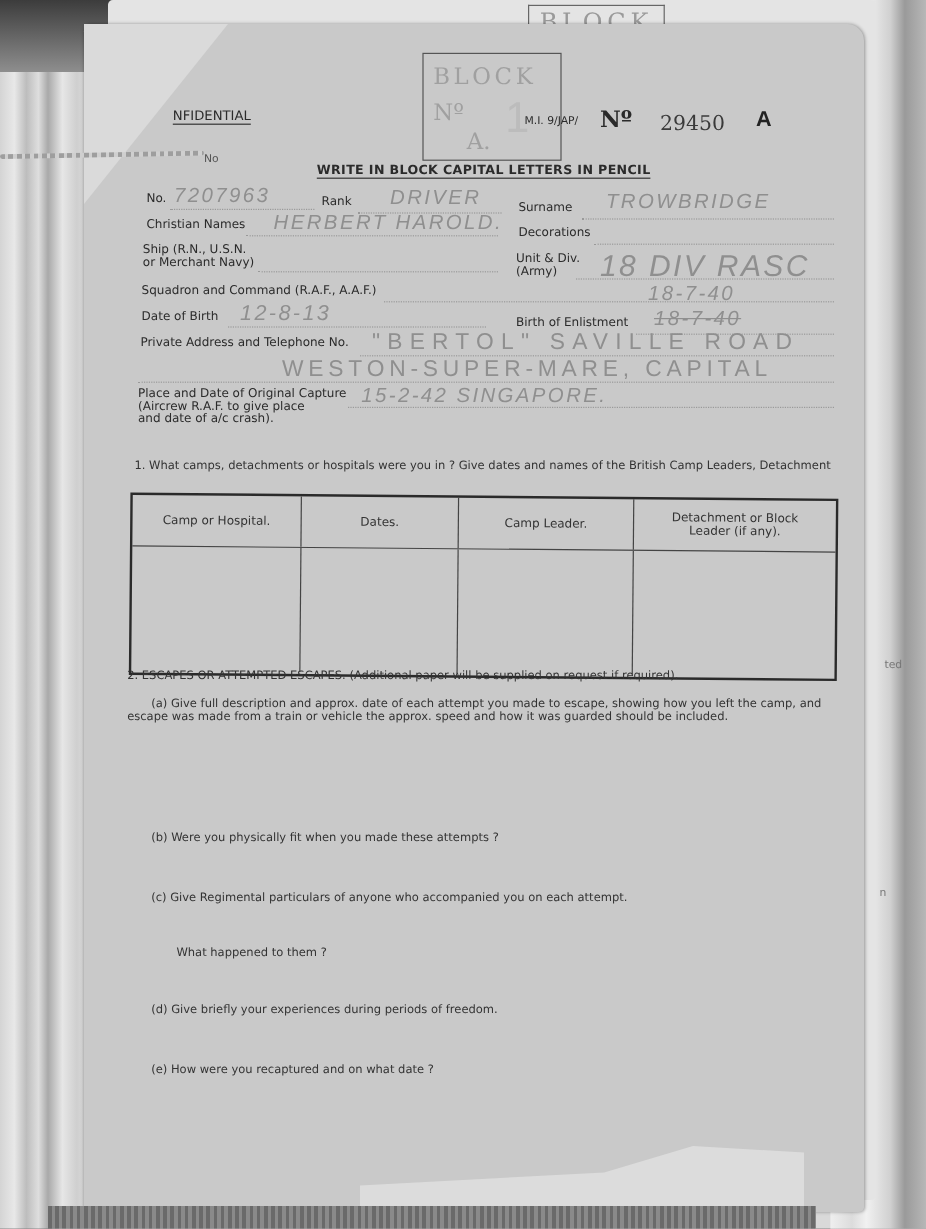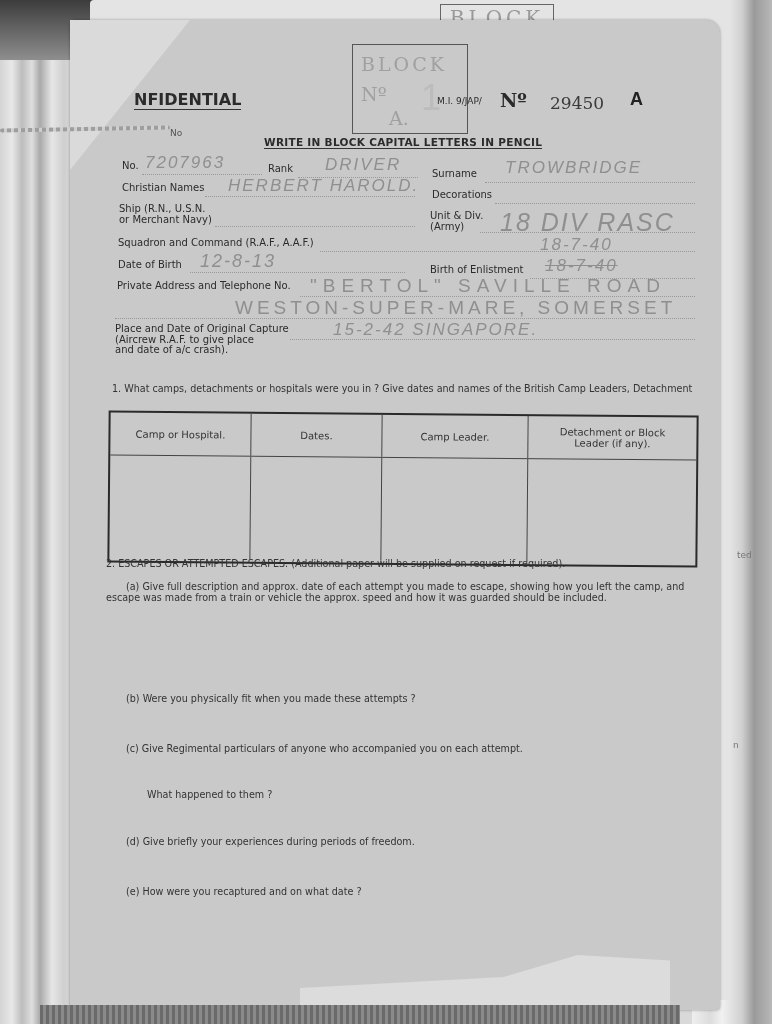--- a/index.html
+++ b/index.html
@@ -41,21 +41,21 @@
 <div class="bg-stack"></div>
 <div class="top-dark"></div>
 <div class="right-stack"></div>
 <div class="back-sheet"></div>
 <div class="back-stamp">BLOCK</div>
 
 <div class="page"></div>
 <div class="page-light-corner"></div>
 <div class="string"></div>
 
-<div class="abs print" style="left:134px;top:90px;font-weight:bold;font-size:16px;border-bottom:1.5px solid #333;">NFIDENTIAL</div>
+<div class="abs print" style="left:144px;top:90px;font-weight:normal;font-size:11px;border-bottom:1.5px solid #333;">NFIDENTIAL</div>
 <div class="abs print" style="left:170px;top:128px;font-size:9px;color:#555;">No</div>
 
 <div class="stamp">
   <span class="l1">BLOCK</span>
   <span class="l2">Nº</span>
   <span class="l3">A.</span>
   <span class="hw">1</span>
 </div>
 <div class="abs print" style="left:437px;top:96px;font-size:9px;">M.I. 9/JAP/</div>
 <div class="serial">Nº</div>
@@ -100,29 +100,29 @@
 <div class="rule" style="left:190px;top:272px;width:215px;"></div>
 <div class="abs hand" style="left:200px;top:251px;font-size:18px;">12-8-13</div>
 <div class="abs print" style="left:430px;top:264px;">Birth of Enlistment</div>
 <div class="rule" style="left:530px;top:278px;width:165px;"></div>
 <div class="abs hand" style="left:545px;top:256px;text-decoration:line-through;">18-7-40</div>
 
 <div class="abs print" style="left:117px;top:280px;">Private Address and Telephone No.</div>
 <div class="rule" style="left:300px;top:296px;width:395px;"></div>
 <div class="abs hand" style="left:310px;top:275px;font-size:19px;letter-spacing:6px;font-style:normal;">"BERTOL" SAVILLE ROAD</div>
 <div class="rule" style="left:115px;top:318px;width:580px;"></div>
-<div class="abs hand" style="left:235px;top:297px;font-size:19px;letter-spacing:4px;font-style:normal;">WESTON-SUPER-MARE, SOMERSET</div>
+<div class="abs hand" style="left:235px;top:297px;font-size:19px;letter-spacing:4px;font-style:normal;">WESTON-SUPER-MARE, CAPITAL</div>
 
 <div class="abs print" style="left:115px;top:324px;line-height:10.5px;">
   <div>Place and Date of Original Capture</div>
   <div>(Aircrew R.A.F. to give place</div>
   <div>and date of a/c crash).</div>
 </div>
 <div class="rule" style="left:290px;top:339px;width:405px;"></div>
-<div class="abs hand" style="left:333px;top:320px;">15-2-42   SINGAPORE.</div>
+<div class="abs hand" style="left:301px;top:320px;">15-2-42   SINGAPORE.</div>
 
 <div class="q" style="left:112px;top:383px;width:600px;">
   <div>1.   What camps, detachments or hospitals were you in ?   Give dates and names of the British Camp Leaders, Detachment</div>
 </div>
 
 <div class="table">
   <div class="th" style="left:0;width:140px;">Camp or Hospital.</div>
   <div class="th" style="left:141px;width:130px;">Dates.</div>
   <div class="th" style="left:272px;width:145px;">Camp Leader.</div>
   <div class="th" style="left:418px;width:168px;border-right:none;padding:0 20px;box-sizing:border-box;">Detachment or Block Leader (if any).</div>

